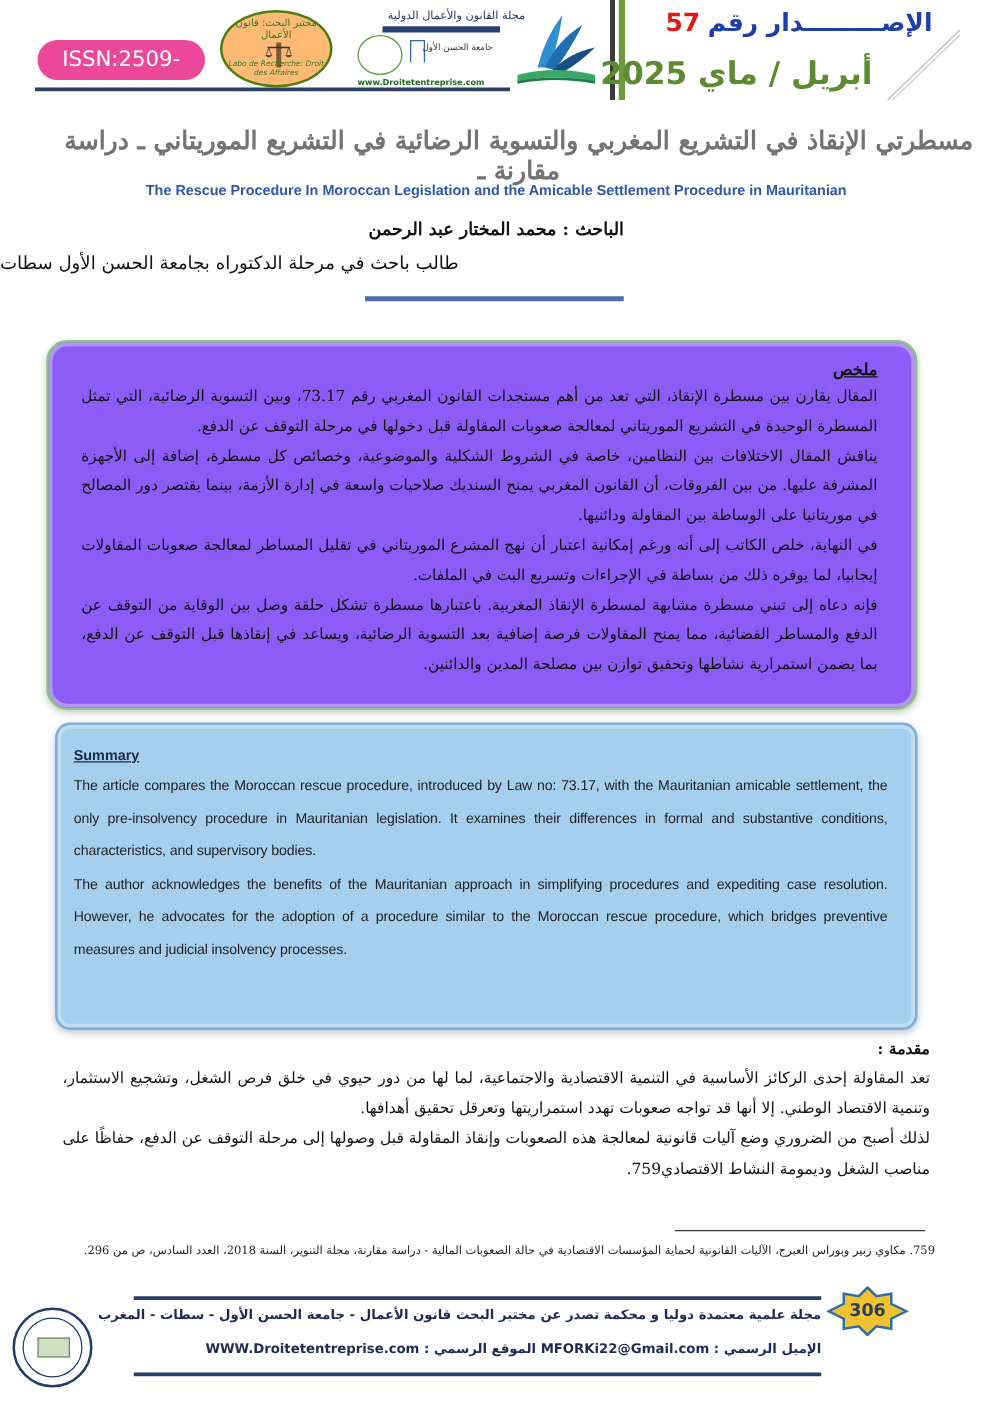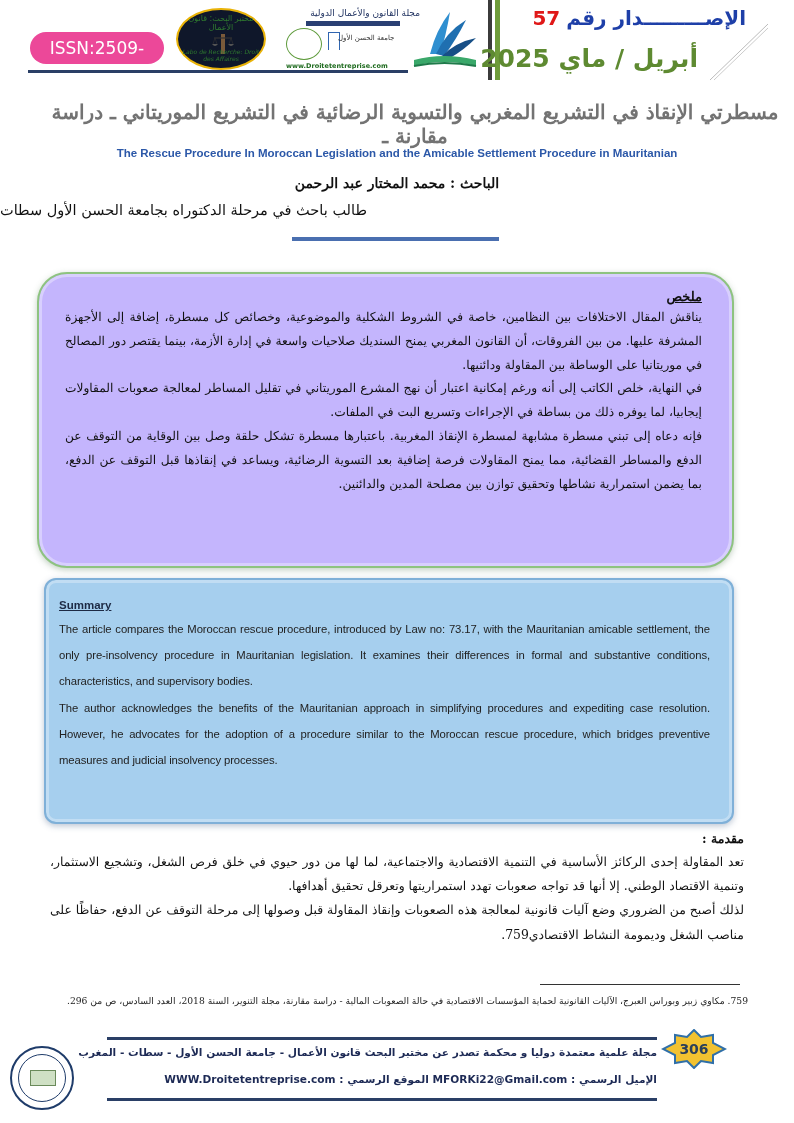--- a/index.html
+++ b/index.html
@@ -7,21 +7,21 @@
   body { position: relative; font-family: "DejaVu Serif", "Liberation Serif", serif; color: #111; }
 
   
   .issn {
     position: absolute; left: 30px; top: 32px; width: 134px; height: 32px;
     background: #ec4899; color: #fff; border-radius: 16px;
     font-family: "DejaVu Sans", sans-serif; font-size: 17px; line-height: 32px; text-align: center;
   }
   .logo-lab {
     position: absolute; left: 176px; top: 8px; width: 90px; height: 62px;
-    border: 2px solid #eab308; border-radius: 50%; background: #0f172a;
+    border: 2px solid #4d7c0f; border-radius: 50%; background: #fdba74;
   }
   .logo-lab .ring-text {
     position: absolute; left: 0; right: 0; top: 4px; text-align: center;
     font-size: 8px; color: #2f7a2f; font-family: "DejaVu Sans", sans-serif;
   }
   .logo-lab .scale {
     position: absolute; left: 34px; top: 20px; width: 22px; height: 26px;
   }
   .logo-lab .ring-bottom {
     position: absolute; left: 0; right: 0; bottom: 6px; text-align: center;
@@ -87,21 +87,21 @@
   }
   .affil {
     position: absolute; left: 0; right: 0; top: 202px; text-align: left; direction: rtl;
     font-size: 14.5px; color: #111;
   }
   .title-rule { position: absolute; left: 292px; top: 237px; width: 207px; height: 4px; background: #4a6fb0; }
 
   
   .abs-ar {
     position: absolute; left: 37px; top: 272px; width: 697px; height: 296px;
-    background: #c4b5fd; border: 2px solid #8ec380; border-radius: 30px;
+    background: #8b5cf6; border: 2px solid #8ec380; border-radius: 17px;
     box-shadow: 0 2px 6px rgba(80,120,80,0.35), inset 0 0 0 3px rgba(255,255,255,0.35);
     padding: 10px 30px 9px 26px; direction: rtl;
   }
   .abs-ar .head {
     font-size: 13px; font-weight: bold; text-decoration: underline; margin-top: 4px; line-height: 18px;
   }
   .abs-ar p {
     font-size: 12.2px; line-height: 23.8px; text-align: justify; text-align-last: right;
   }
 
@@ -207,20 +207,21 @@
 </svg>
 
 <div class="title-ar">مسطرتي الإنقاذ في التشريع المغربي والتسوية الرضائية في التشريع الموريتاني  ـ دراسة مقارنة ـ</div>
 <div class="title-en">The Rescue Procedure In Moroccan Legislation and the Amicable Settlement Procedure in Mauritanian</div>
 <div class="author">الباحث : محمد المختار عبد الرحمن</div>
 <div class="affil">طالب باحث في مرحلة الدكتوراه بجامعة الحسن الأول  سطات</div>
 <div class="title-rule"></div>
 
 <div class="abs-ar">
   <div class="head">ملخص</div>
+  <p>المقال يقارن بين مسطرة الإنقاذ، التي تعد من أهم مستجدات القانون المغربي رقم 73.17، وبين التسوية الرضائية، التي تمثل المسطرة الوحيدة في التشريع الموريتاني لمعالجة صعوبات المقاولة قبل دخولها في مرحلة التوقف عن الدفع.</p>
   <p>يناقش المقال الاختلافات بين النظامين، خاصة في الشروط الشكلية والموضوعية، وخصائص كل مسطرة، إضافة إلى الأجهزة المشرفة عليها. من بين الفروقات، أن القانون المغربي يمنح السنديك صلاحيات واسعة في إدارة الأزمة، بينما يقتصر دور المصالح في موريتانيا على الوساطة بين المقاولة ودائنيها.</p>
   <p> في النهاية، خلص الكاتب إلى أنه ورغم إمكانية اعتبار أن نهج المشرع الموريتاني في تقليل المساطر لمعالجة صعوبات المقاولات إيجابيا، لما يوفره ذلك من بساطة في الإجراءات وتسريع البت في الملفات.</p>
   <p>فإنه دعاه إلى تبني مسطرة مشابهة لمسطرة الإنقاذ المغربية. باعتبارها مسطرة تشكل حلقة وصل بين الوقاية من التوقف عن الدفع والمساطر القضائية، مما يمنح المقاولات فرصة إضافية بعد التسوية الرضائية، ويساعد في إنقاذها قبل التوقف عن الدفع، بما يضمن استمرارية نشاطها وتحقيق توازن بين مصلحة المدين والدائنين.</p>
 </div>
 
 <div class="abs-en">
   <div class="head">Summary</div>
   <p>The article compares the Moroccan rescue procedure, introduced by Law no: 73.17, with the Mauritanian amicable settlement, the only pre-insolvency procedure in Mauritanian legislation. It examines their differences in formal and substantive conditions, characteristics, and supervisory bodies.</p>
   <p>The author acknowledges the benefits of the Mauritanian approach in simplifying procedures and expediting case resolution. However, he advocates for the adoption of a procedure similar to the Moroccan rescue procedure, which bridges preventive measures and judicial insolvency processes.</p>
 </div>

